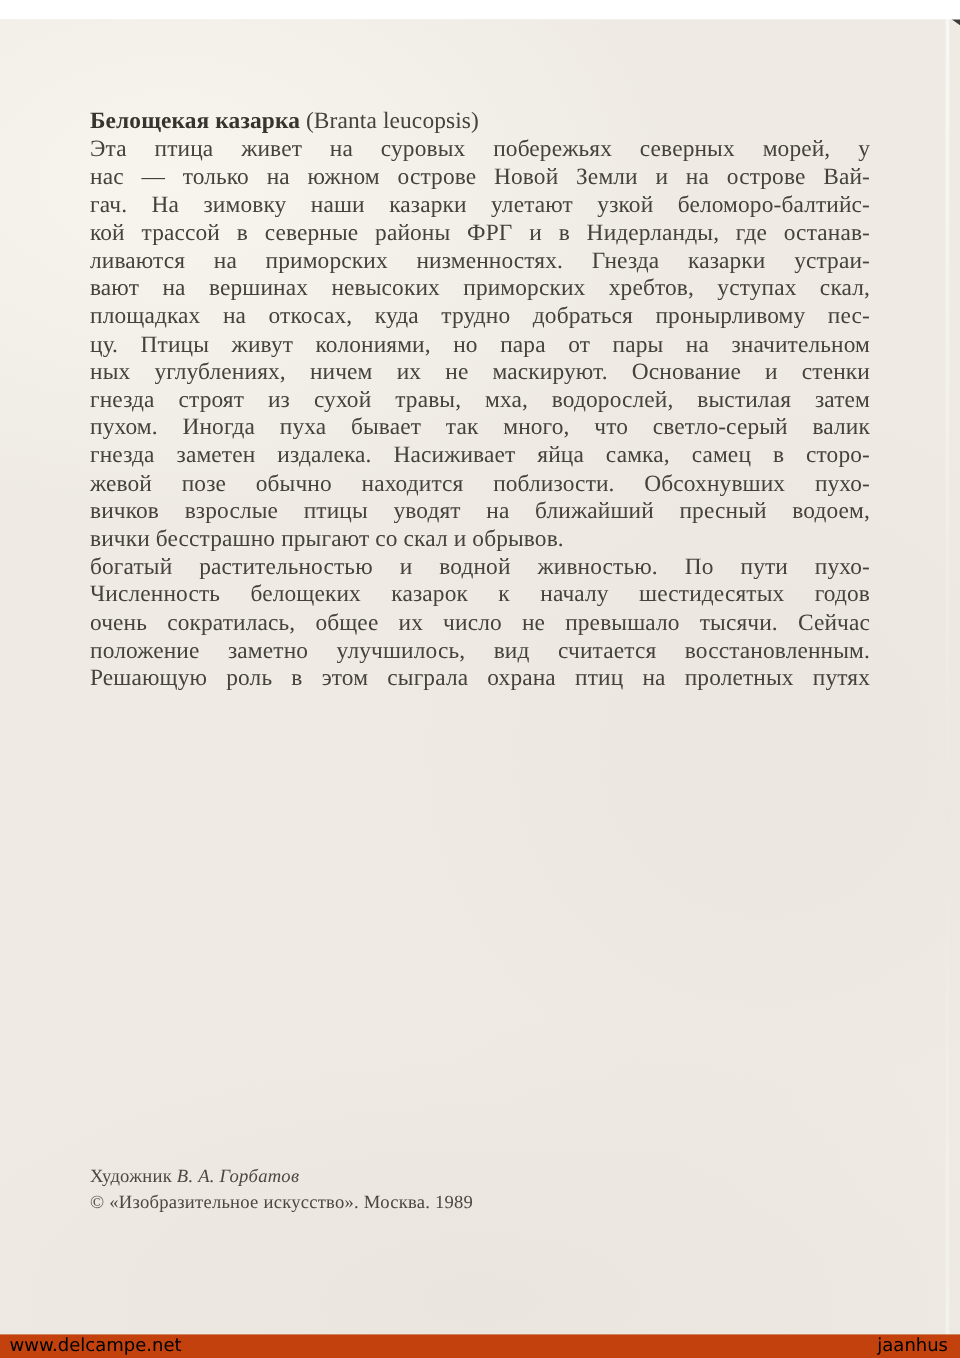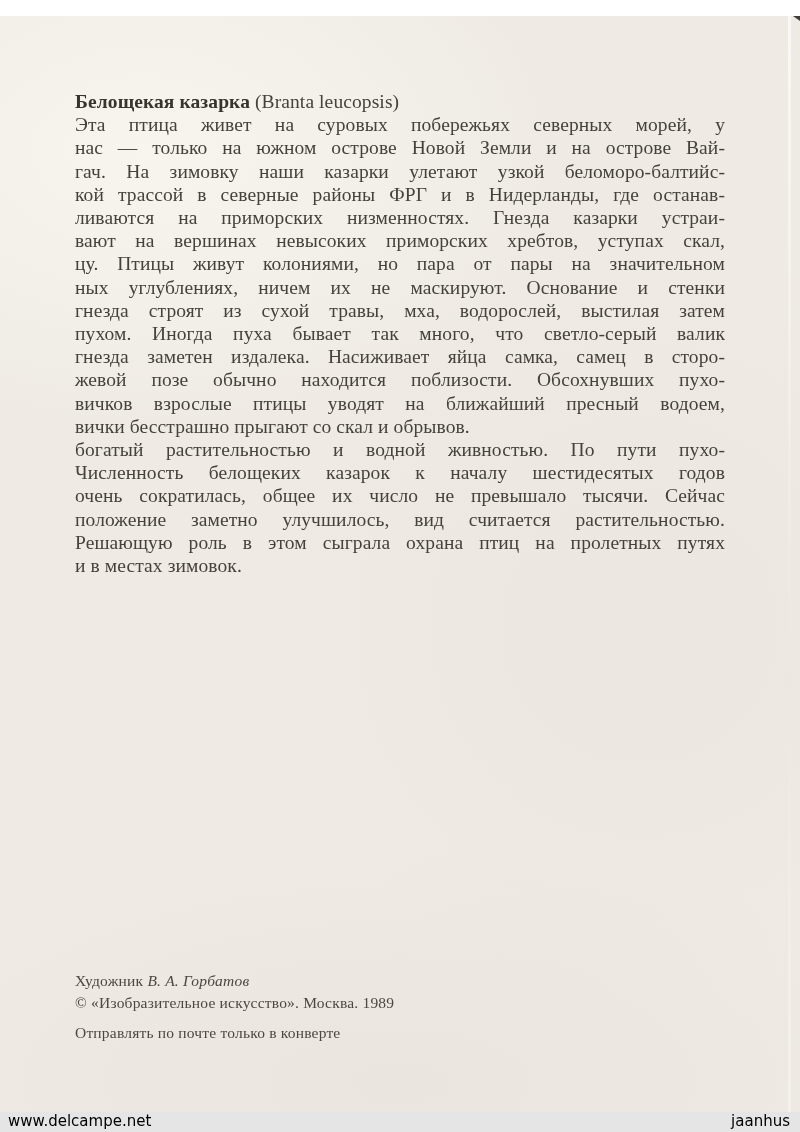--- a/index.html
+++ b/index.html
@@ -86,21 +86,21 @@
     letter-spacing: 0.2px;
   }
   .imprint .artist-name { font-style: italic; }
   .imprint .mailing-note { margin-top: 9px; }
 
   
   .footer-bar {
     position: absolute;
     left: 0; bottom: 0;
     width: 800px; height: 20px;
-    background: #e5e5e5;
+    background: #c2410c;
     display: flex;
     justify-content: space-between;
     align-items: center;
     padding: 0 10px 2px 8px;
     font-family: "DejaVu Sans", sans-serif;
     font-size: 15px;
     color: #000000;
   }
 </style>
 </head>
@@ -112,44 +112,43 @@
     <div class="title-line">
       <span class="title-bold">Белощекая казарка</span><span class="title-latin"> (Branta leucopsis)</span>
     </div>
     <div>
         <div class="line j">Эта птица живет на суровых побережьях северных морей, у</div>
         <div class="line j">нас — только на южном острове Новой Земли и на острове Вай-</div>
         <div class="line j">гач. На зимовку наши казарки улетают узкой беломоро-балтийс-</div>
         <div class="line j">кой трассой в северные районы ФРГ и в Нидерланды, где останав-</div>
         <div class="line j">ливаются на приморских низменностях. Гнезда казарки устраи-</div>
         <div class="line j">вают на вершинах невысоких приморских хребтов, уступах скал,</div>
+        <div class="line j">площадках на откосах, куда трудно добраться пронырливому пес-</div>
         <div class="line j">цу. Птицы живут колониями, но пара от пары на значительном</div>
         <div class="line j">ных углублениях, ничем их не маскируют. Основание и стенки</div>
         <div class="line j">гнезда строят из сухой травы, мха, водорослей, выстилая затем</div>
         <div class="line j">пухом. Иногда пуха бывает так много, что светло-серый валик</div>
         <div class="line j">гнезда заметен издалека. Насиживает яйца самка, самец в сторо-</div>
         <div class="line j">жевой позе обычно находится поблизости. Обсохнувших пухо-</div>
         <div class="line j">вичков взрослые птицы уводят на ближайший пресный водоем,</div>
         <div class="line">вички бесстрашно прыгают со скал и обрывов.</div>
         <div class="line j">богатый растительностью и водной живностью. По пути пухо-</div>
         <div class="line j">Численность белощеких казарок к началу шестидесятых годов</div>
         <div class="line j">очень сократилась, общее их число не превышало тысячи. Сейчас</div>
-        <div class="line j">положение заметно улучшилось, вид считается растительностью.</div>
+        <div class="line j">положение заметно улучшилось, вид считается восстановленным.</div>
         <div class="line j">Решающую роль в этом сыграла охрана птиц на пролетных путях</div>
-        <div class="line">и в местах зимовок.</div>
       </div>
   </div>
 
 
   <div class="imprint">
     <div>
       <span>Художник </span><span class="artist-name">В. А. Горбатов</span>
     </div>
     <div>© «Изобразительное искусство». Москва. 1989</div>
-    <div class="mailing-note">Отправлять по почте только в конверте</div>
   </div>
 
   <div class="edge-right-line"></div>
   <div class="corner-mark-topright"></div>
   <div class="speck-left"></div>
 </div>
 
 <div class="footer-bar">
   <span>www.delcampe.net</span>
   <span>jaanhus</span>

